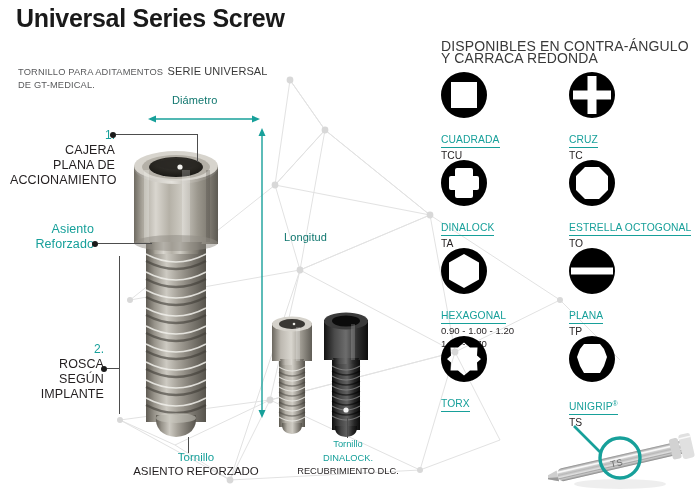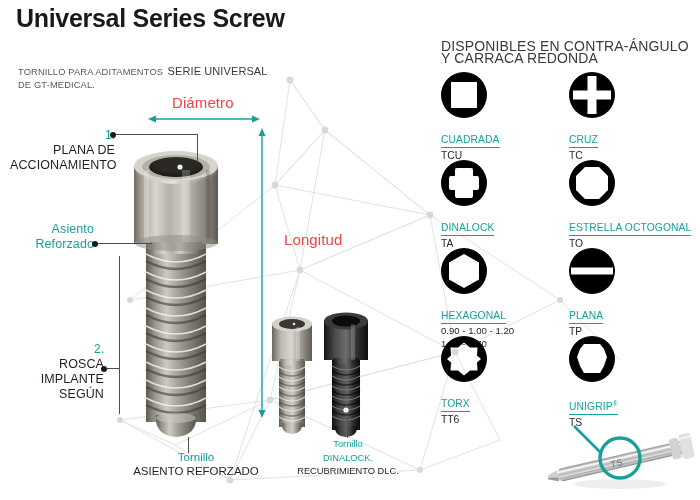--- a/index.html
+++ b/index.html
@@ -23,21 +23,21 @@
   
   .callout{text-align:right;line-height:15px;}
   .cal-num{color:#17a09a;font-size:12px;}
   .cal-txt{font-size:12.5px;color:#231f20;letter-spacing:.1px;}
   .teal-txt{color:#17a09a;font-size:12.5px;line-height:15px;letter-spacing:.1px;}
 
   .dot{position:absolute;width:6px;height:6px;border-radius:50%;background:#1a1a1a;}
   .lead{position:absolute;background:#4d4d4d;}
 
   
-  .dim{color:#ef4444;font-size:15px;letter-spacing:.1px;}
+  .dim{color:#0f766e;font-size:11px;letter-spacing:.1px;}
 
   
   .cap{text-align:center;line-height:13.5px;}
   .cap .t{color:#17a09a;font-size:11.5px;}
   .cap .d{color:#231f20;font-size:11.5px;}
   .cap-sm .t{color:#17a09a;font-size:9.3px;}
   .cap-sm .d{color:#231f20;font-size:9.3px;}
 
   
   #avail{left:441px;top:40px;width:250px;font-size:14px;color:#3a3a3a;
@@ -283,39 +283,40 @@
 
   <svg class="abs" style="left:255px;top:128px;" width="14" height="290" viewBox="0 0 14 290">
     <line x1="7" y1="6" x2="7" y2="284" stroke="#17a09a" stroke-width="1.4"></line>
     <polygon points="7,0 3.5,8 10.5,8" fill="#17a09a"></polygon>
     <polygon points="7,290 3.5,282 10.5,282" fill="#17a09a"></polygon>
   </svg>
   <div class="abs dim" style="left:284px;top:231px;">Longitud</div>
 
   <div class="abs callout" style="left:10px;top:126px;width:105px;">
     <span class="cal-num">1.</span>
+    <div class="cal-txt">CAJERA</div>
     <div class="cal-txt">PLANA DE</div>
     <div class="cal-txt">ACCIONAMIENTO</div>
   </div>
   <span class="dot" style="left:110px;top:132px;"></span>
   <div class="lead" style="left:116px;top:134px;width:82px;height:1px;"></div>
   <div class="lead" style="left:197px;top:134px;width:1px;height:28px;"></div>
 
   <div class="abs callout" style="left:16px;top:222px;width:78px;">
     <div class="teal-txt">Asiento</div>
     <div class="teal-txt">Reforzado</div>
   </div>
   <span class="dot" style="left:92px;top:241px;"></span>
   <div class="lead" style="left:98px;top:243px;width:54px;height:1px;"></div>
 
   <div class="abs callout" style="left:8px;top:340px;width:96px;">
     <span class="cal-num">2.</span>
     <div class="cal-txt">ROSCA</div>
+    <div class="cal-txt">SEGÚN</div>
     <div class="cal-txt">IMPLANTE</div>
-    <div class="cal-txt">SEGÚN</div>
   </div>
   <span class="dot" style="left:101px;top:366px;"></span>
   <div class="lead" style="left:107px;top:368px;width:12px;height:1px;"></div>
   <div class="lead" style="left:119px;top:256px;width:1px;height:158px;"></div>
 
   <div class="abs lead" style="left:188px;top:437px;width:1px;height:16px;"></div>
   <div class="abs cap" style="left:128px;top:451px;width:136px;">
     <div class="t">Tornillo</div>
     <div class="d">ASIENTO REFORZADO</div>
   </div>
@@ -391,21 +392,20 @@
       <div class="ic-code">TP</div>
     </div>
 
     <div class="icell" style="left:0;top:264px;">
       <svg class="icon-wrap" viewBox="0 0 46 46">
         <path fill-rule="evenodd" d="M23,0 A23,23 0 1,0 23,46 A23,23 0 1,0 23,0 Z
           M23,6.5 L29,11.5 L36.5,11.5 L36,19.5 L40,23 L36,26.5 L36.5,34.5 L29,34.5 L23,39.5
           L17,34.5 L9.5,34.5 L10,26.5 L6,23 L10,19.5 L9.5,11.5 L17,11.5 Z"></path>
       </svg>
       <div><span class="ic-name">TORX</span></div>
-      <div class="ic-code">TT6</div>
     </div>
 
     <div class="icell" style="left:128px;top:264px;">
       <svg class="icon-wrap" viewBox="0 0 46 46">
         <path fill-rule="evenodd" d="M23,0 A23,23 0 1,0 23,46 A23,23 0 1,0 23,0 Z
           M15,8 L31,8 L35,13 L38,21 L35,30 L31,37 L15,37 L11,30 L8,21 L11,13 Z"></path>
       </svg>
       <div>
         <span class="ic-name"><span>UNIGRIP</span><span class="sup">®</span></span>
       </div>

